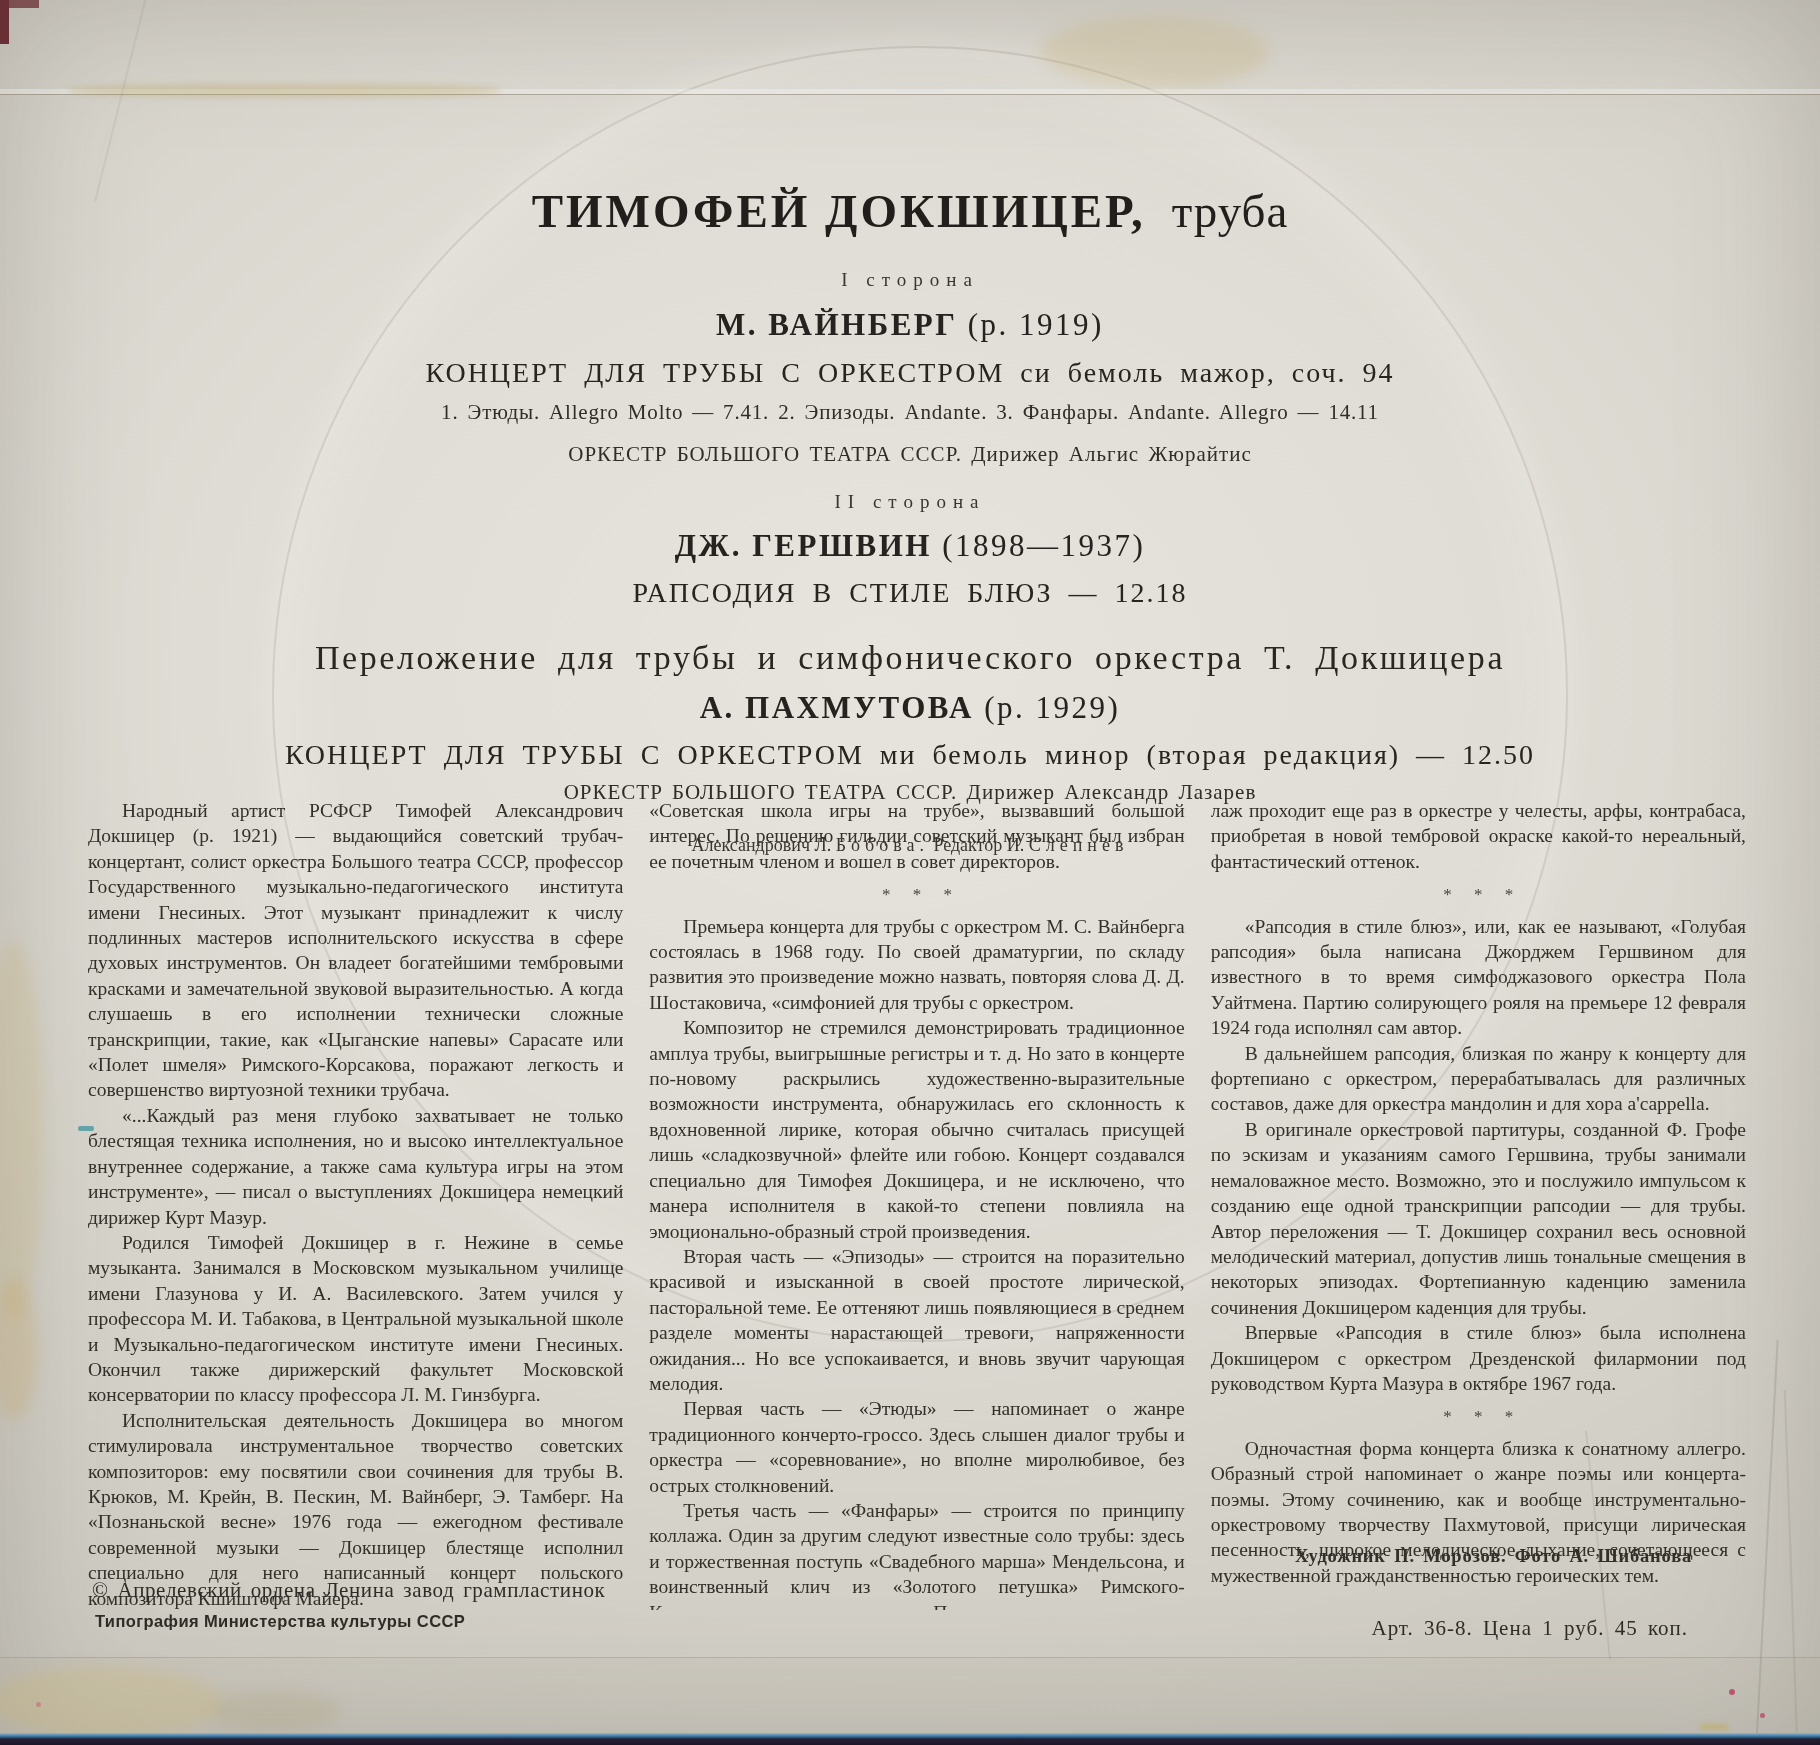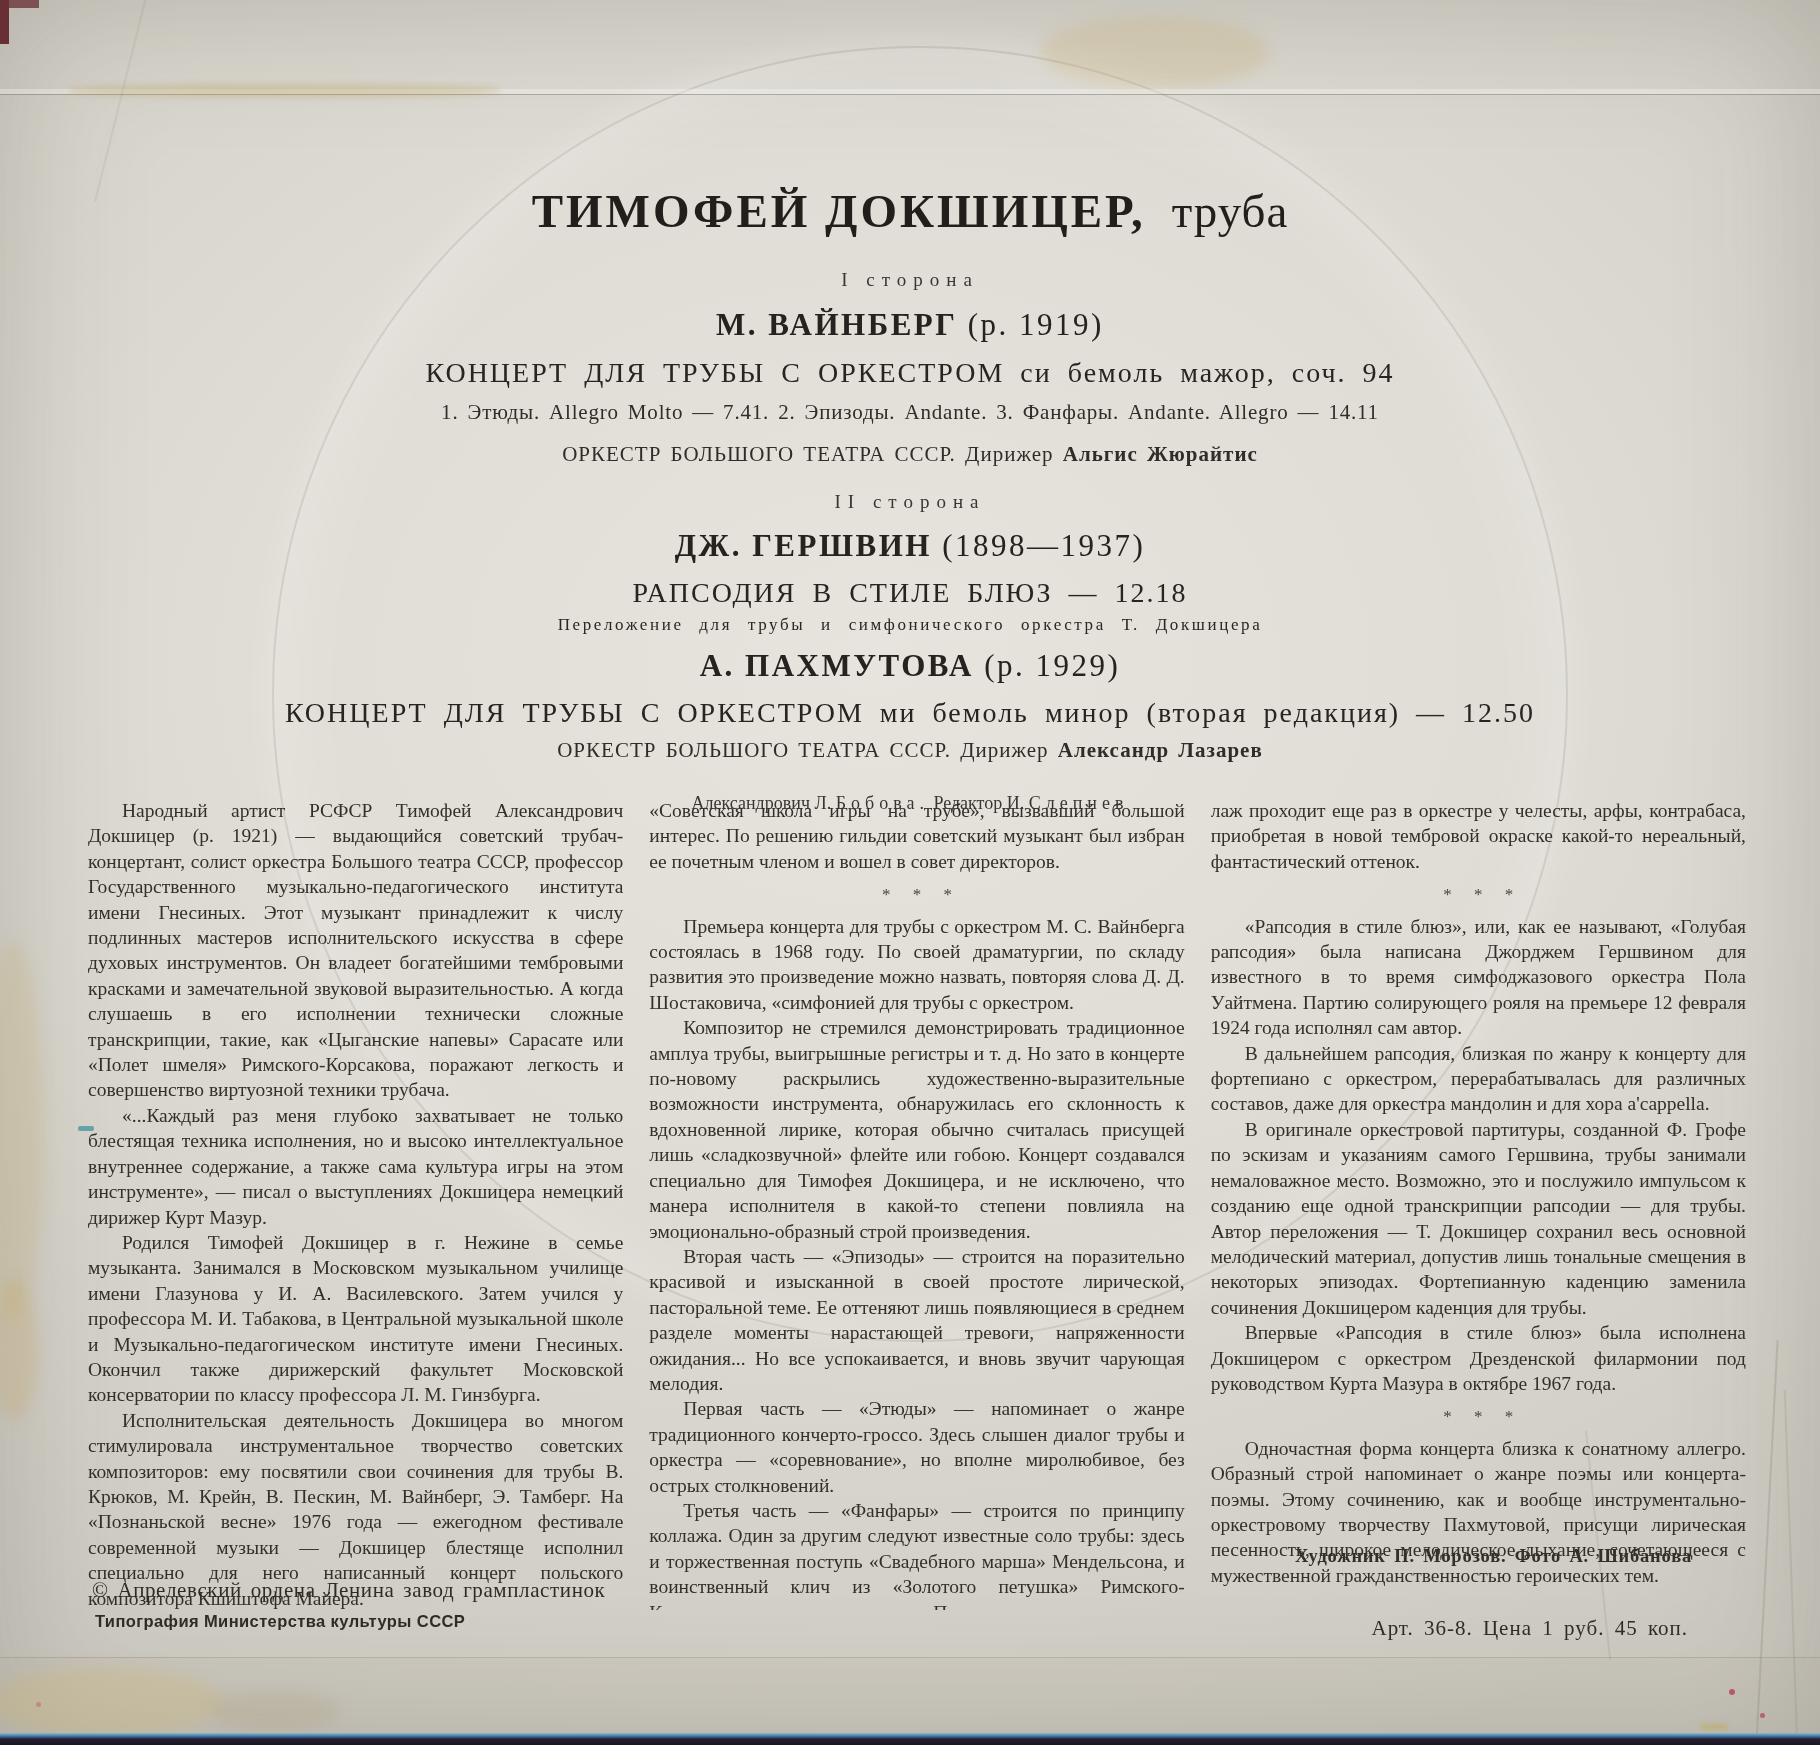--- a/index.html
+++ b/index.html
@@ -45,23 +45,23 @@
   
   .masthead{position:absolute;left:60px;right:60px;top:188px;text-align:center;}
   .album-title{margin:0;font-size:47px;font-weight:700;letter-spacing:3px;color:#211e1b;line-height:1;}
   .album-title .instr{font-weight:400;margin-left:26px;letter-spacing:1px;}
   .side-label{margin-top:34px;font-size:19px;letter-spacing:7px;color:#3a3531;}
   .composer{margin-top:16px;font-size:31px;color:#26221f;letter-spacing:2.5px;}
   .composer .nm{font-weight:700;}
   .work{margin-top:14px;font-size:28px;letter-spacing:2px;word-spacing:7px;color:#282420;}
   .tracks{margin-top:11px;font-size:21px;letter-spacing:.8px;word-spacing:3px;color:#302c27;}
   .orch{margin-top:17px;font-size:21px;letter-spacing:1px;word-spacing:3px;color:#302c27;}
-  .orch b{font-weight:700;}
+  .orch b{font-weight:400;}
   .m24{margin-top:24px;} .m15{margin-top:15px;} .m13{margin-top:13px;} .m9{margin-top:9px;}
-  .arr{margin-top:6px;font-size:17px;letter-spacing:2.6px;word-spacing:9px;color:#2a2622;}
+  .arr{margin-top:30px;font-size:34px;letter-spacing:2.6px;word-spacing:9px;color:#2a2622;}
   .credits{margin-top:30px;font-size:18px;color:#3a3531;}
   .credits .sp{letter-spacing:5px;}
   
   .cols{position:absolute;left:88px;top:798px;width:1658px;height:812px;display:flex;gap:26px;overflow:hidden;}
   .col{flex:1 1 0;text-align:justify;font-size:19.5px;line-height:25.4px;color:#33302a;}
   .para{margin:0;text-indent:34px;}
   .para.cont{text-indent:0;}
   .sep{ text-align:center;text-indent:0;margin:8px 0 6px;letter-spacing:0;word-spacing:18px;
     font-size:17px;color:#4a453e;}
   

